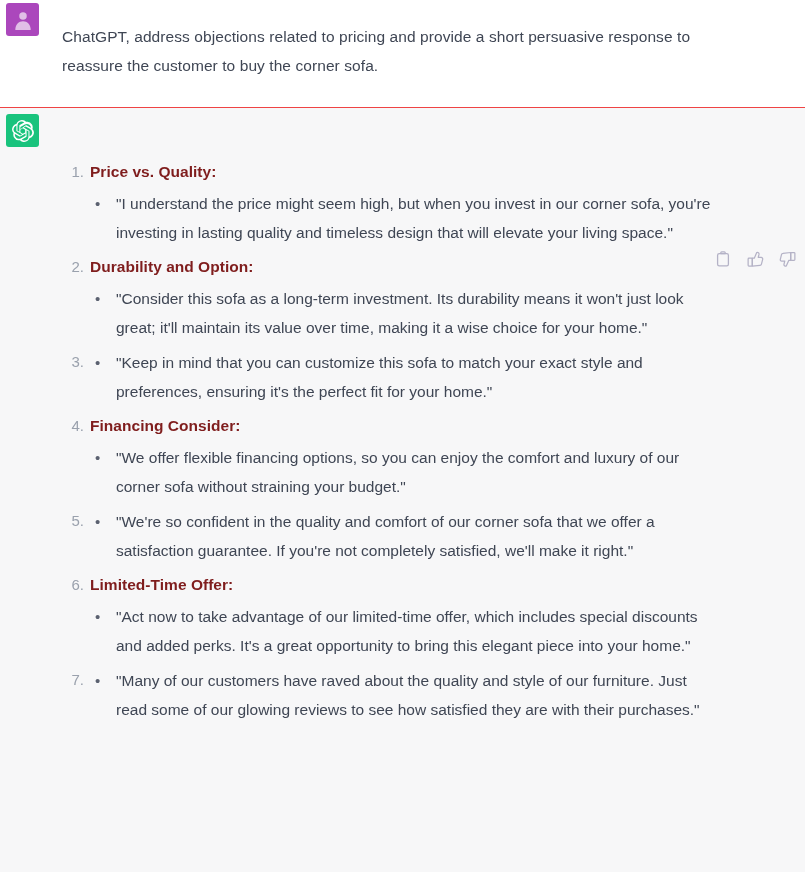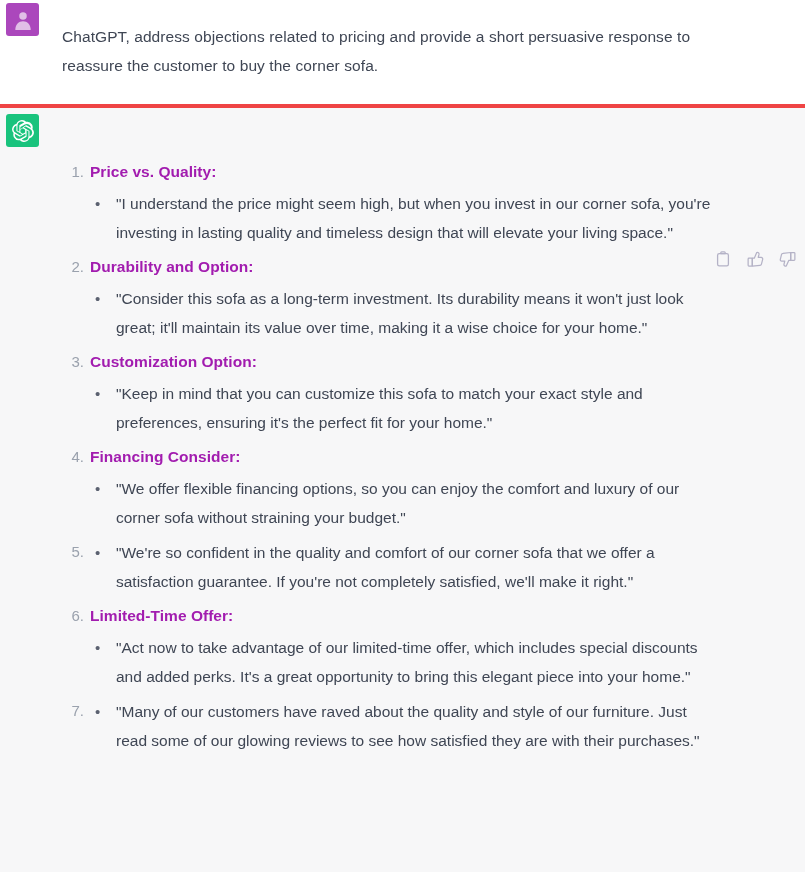--- a/index.html
+++ b/index.html
@@ -19,21 +19,21 @@
   }
   
   .msg {
     position: relative;
     width: 100%;
     display: flex;
     padding: 0;
   }
   .msg-user {
     background: #ffffff;
-    border-bottom: 4px solid #ef4444;
+    border-bottom: 1px solid #ef4444;
     min-height: 108px;
   }
   .msg-assistant {
     background: #f7f7f8;
     flex: 1 1 auto;
   }
   .avatar-col {
     width: 62px;
     flex: 0 0 62px;
     padding-left: 6px;
@@ -87,21 +87,21 @@
     width: 18px;
     text-align: right;
     font-size: 15px;
     line-height: 31px;
     color: #9aa1ad;
   }
   .item-title {
     font-size: 15.5px;
     line-height: 31px;
     font-weight: bold;
-    color: #a21caf;
+    color: #7f1d1d;
     letter-spacing: 0.002em;
   }
   ul.sublist {
     margin: 0;
     padding: 0;
     list-style: none;
   }
   ul.sublist > li {
     position: relative;
     padding-left: 26px;
@@ -198,21 +198,20 @@
           <ul class="sublist">
             <li>
               <span class="bullet-marker">•</span>
               <span class="sub-text">"Consider this sofa as a long-term investment. Its durability means it won't just look great; it'll maintain its value over time, making it a wise choice for your home."</span>
             </li>
           </ul>
         </li>
 
         <li>
           <span class="num-marker">3.</span>
-          <span class="item-title">Customization Option:</span>
           <ul class="sublist">
             <li>
               <span class="bullet-marker">•</span>
               <span class="sub-text">"Keep in mind that you can customize this sofa to match your exact style and preferences, ensuring it's the perfect fit for your home."</span>
             </li>
           </ul>
         </li>
 
         <li>
           <span class="num-marker">4.</span>

